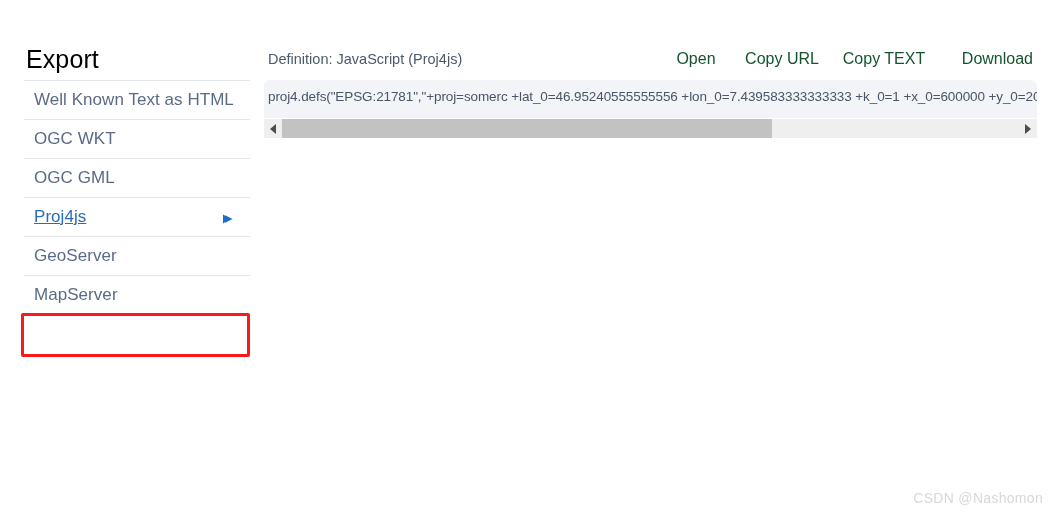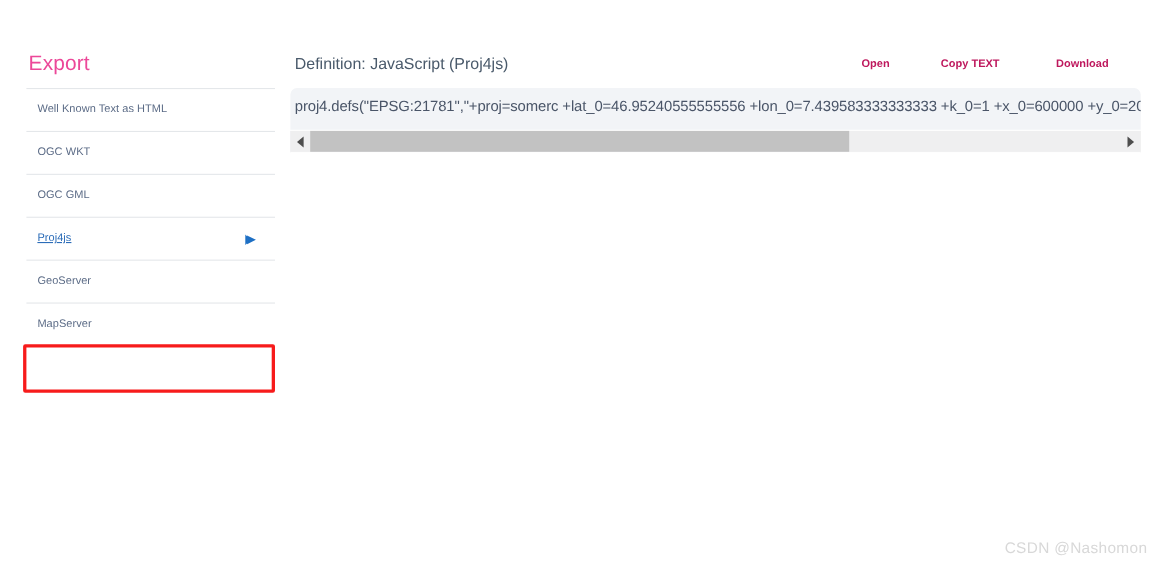--- a/index.html
+++ b/index.html
@@ -17,38 +17,38 @@
   }
 
   
   #sidebar {
     position: absolute;
     left: 24px;
     top: 48px;
     width: 226px;
   }
   #sidebar-title {
-    font-size: 19px;
-    color: #ec4899;
+    font-size: 25px;
+    color: #000000;
     font-weight: normal;
     padding: 0 0 10px 2px;
     line-height: 22px;
     letter-spacing: .1px;
   }
   .export-item {
     position: relative;
     border-top: 1px solid #e4e7ea;
     height: 39px;
     display: flex;
     align-items: center;
     box-sizing: border-box;
     padding-left: 10px;
   }
   .export-item .label {
-    font-size: 10px;
+    font-size: 17px;
     color: #5b6b86;
     line-height: 18px;
     letter-spacing: .05px;
   }
   .export-item.active .label {
     color: #2b6cb8;
     text-decoration: underline;
   }
   
   .export-item.highlighted {
@@ -101,27 +101,26 @@
   }
   #action-links {
     position: absolute;
     right: 0;
     top: 0;
     display: flex;
     gap: 0px;
     line-height: 22px;
   }
   #action-links .action-link {
-    font-size: 10px;
-    color: #be185d;
+    font-size: 16px;
+    color: #14532d;
     text-decoration: none;
     cursor: pointer;
     display: inline-block;
     text-align: center;
-    font-weight: bold;
   }
   #action-links .action-link:nth-child(1) { width: 70px; }
   #action-links .action-link:nth-child(2) { width: 102px; }
   #action-links .action-link:nth-child(3) { width: 102px; }
   #action-links .action-link:nth-child(4) { width: 98px; text-align: right; padding-right: 2px;}
 
   #code-panel {
     position: absolute;
     left: 2px;
     top: 80px;
@@ -235,20 +234,21 @@
 </div>
 
 <div id="highlight-box"></div>
 
 <div id="main">
 
   <div id="definition-row">
     <div id="definition-label">Definition: JavaScript (Proj4js)</div>
     <div id="action-links">
       <a class="action-link">Open</a>
+      <a class="action-link">Copy URL</a>
       <a class="action-link">Copy TEXT</a>
       <a class="action-link">Download</a>
     </div>
   </div>
 
   <div id="code-panel">
     <div id="code-text">proj4.defs("EPSG:21781","+proj=somerc +lat_0=46.95240555555556 +lon_0=7.439583333333333 +k_0=1 +x_0=600000 +y_0=200000 +ellps</div>
   </div>
 
   <div id="hscroll">

